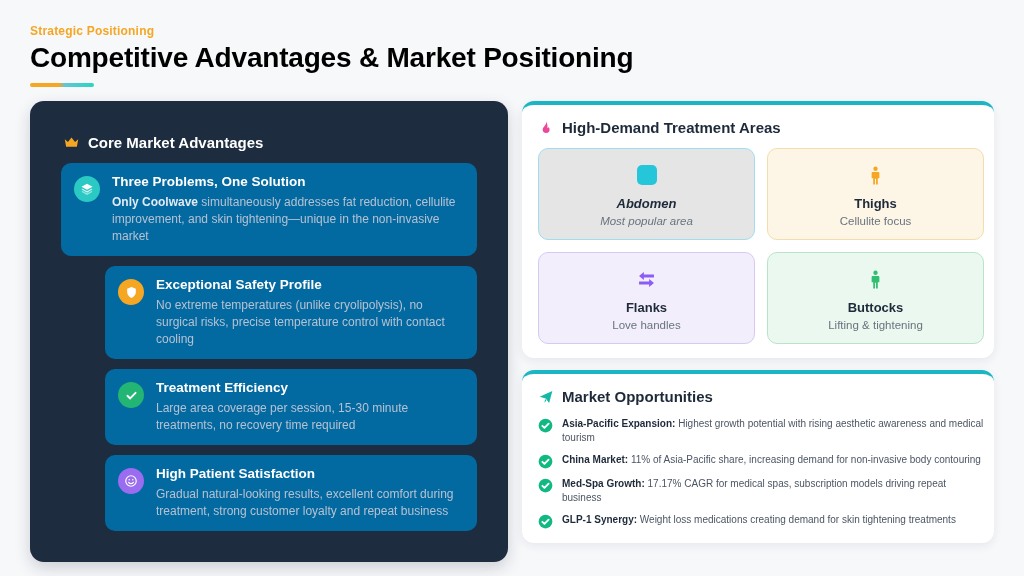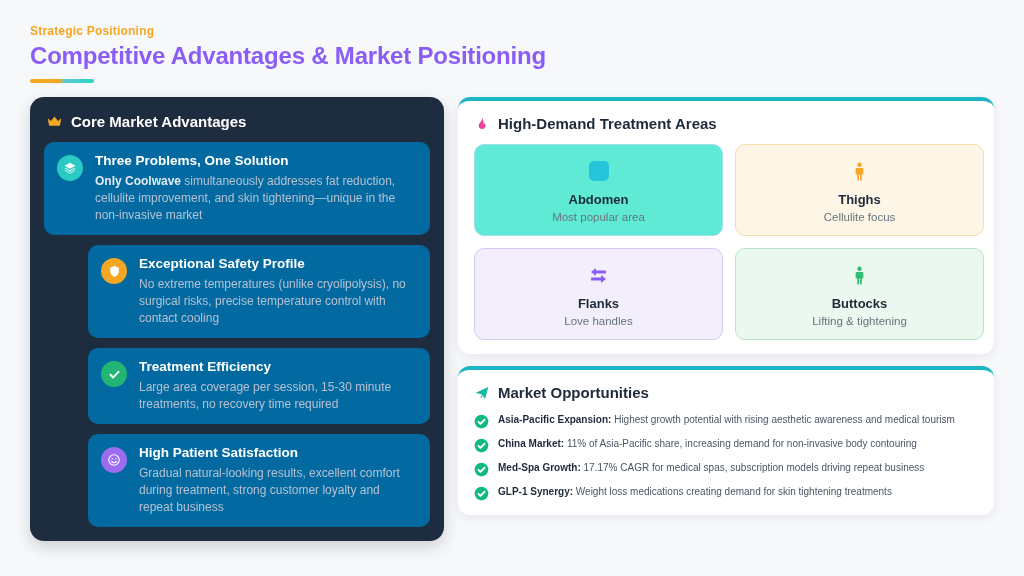--- a/index.html
+++ b/index.html
@@ -6,29 +6,29 @@
   html,body { width:1024px; height:576px; overflow:hidden; }
   body {
     background:#f7f8fa;
     font-family:"Liberation Sans", sans-serif;
     color:#1e2a3a;
   }
   .container { padding:24px 30px 0 30px; }
 
   
   .eyebrow { font-size:12px; font-weight:bold; color:#f5a623; letter-spacing:.2px; }
-  .page-title { font-size:24px; font-weight:600; color:#8b5cf6; margin-top:4px; letter-spacing:-.2px; }
+  .page-title { font-size:28px; font-weight:600; color:#000000; margin-top:4px; letter-spacing:-.2px; }
   .title-underline { width:64px; height:4px; border-radius:2px; margin-top:9px;
     background:linear-gradient(90deg,#f5a623 0%,#f5a623 45%,#5bc8d8 55%,#2dd4bf 100%); }
 
   
   .content { display:flex; gap:14px; margin-top:14px; align-items:flex-start; }
 
   
-  .dark-panel { width:414px; background:#1e2c3f; border-radius:14px; padding:14px;
+  .dark-panel { width:478px; background:#1e2c3f; border-radius:14px; padding:31px;
     box-shadow:0 6px 16px rgba(20,30,50,.18); }
   .panel-header { display:flex; align-items:center; gap:8px; margin:2px 2px 12px 2px; }
   .panel-header .ph-title { color:#ffffff; font-size:15px; font-weight:600; }
   .adv-card { background:#0369a1; border-radius:10px; padding:11px 13px; display:flex; gap:12px; }
   .adv-card + .adv-card { margin-top:10px;margin-left:44px; }
   .adv-icon { width:26px; height:26px; border-radius:50%; flex:none; display:flex;
     align-items:center; justify-content:center; margin-top:2px; }
   .adv-title { color:#ffffff; font-size:13.5px; font-weight:700; margin-bottom:5px; }
   .adv-text { color:#b6c2d2; font-size:12px; line-height:1.42; }
   .adv-text strong { color:#e3eaf3; font-weight:700; }
@@ -36,21 +36,21 @@
   
   .right-col { flex:1; display:flex; flex-direction:column; gap:12px; }
   .white-card { background:#ffffff; border-radius:12px; border-top:4px solid #1cb5c4;
     box-shadow:0 3px 10px rgba(30,40,60,.08); padding:14px 10px 14px 16px; }
   .card-header { display:flex; align-items:center; gap:8px; margin-bottom:12px; }
   .card-header .ch-title { font-size:15px; font-weight:600; color:#1e2a3a; }
 
   
   .area-grid { display:grid; grid-template-columns:1fr 1fr; gap:12px; }
   .area-cell { border-radius:10px; padding:14px 10px 12px 10px; text-align:center; border:1px solid; }
-  .cell-0 { background:#5eead4; border-color:#9fdeee; }
+  .cell-0 { background:#e5e5e5; border-color:#9fdeee;font-style:italic; }
   .cell-1 { background:#fdf6e6; border-color:#f3ddab; }
   .cell-2 { background:#eaf8ef; border-color:#b8e5c9; }
   .cell-3 { background:#f2eefc; border-color:#d6caf2; }
   .area-icon { height:24px; display:flex; align-items:center; justify-content:center; }
   .sq { width:20px; height:20px; background:#26c6da; border-radius:5px; display:inline-block; }
   .area-name { font-size:13px; font-weight:700; color:#1e2a3a; margin-top:9px; }
   .area-sub { font-size:11.5px; color:#68747f; margin-top:4px; }
 
   
   .opp-item { display:flex; gap:9px; align-items:flex-start; }

